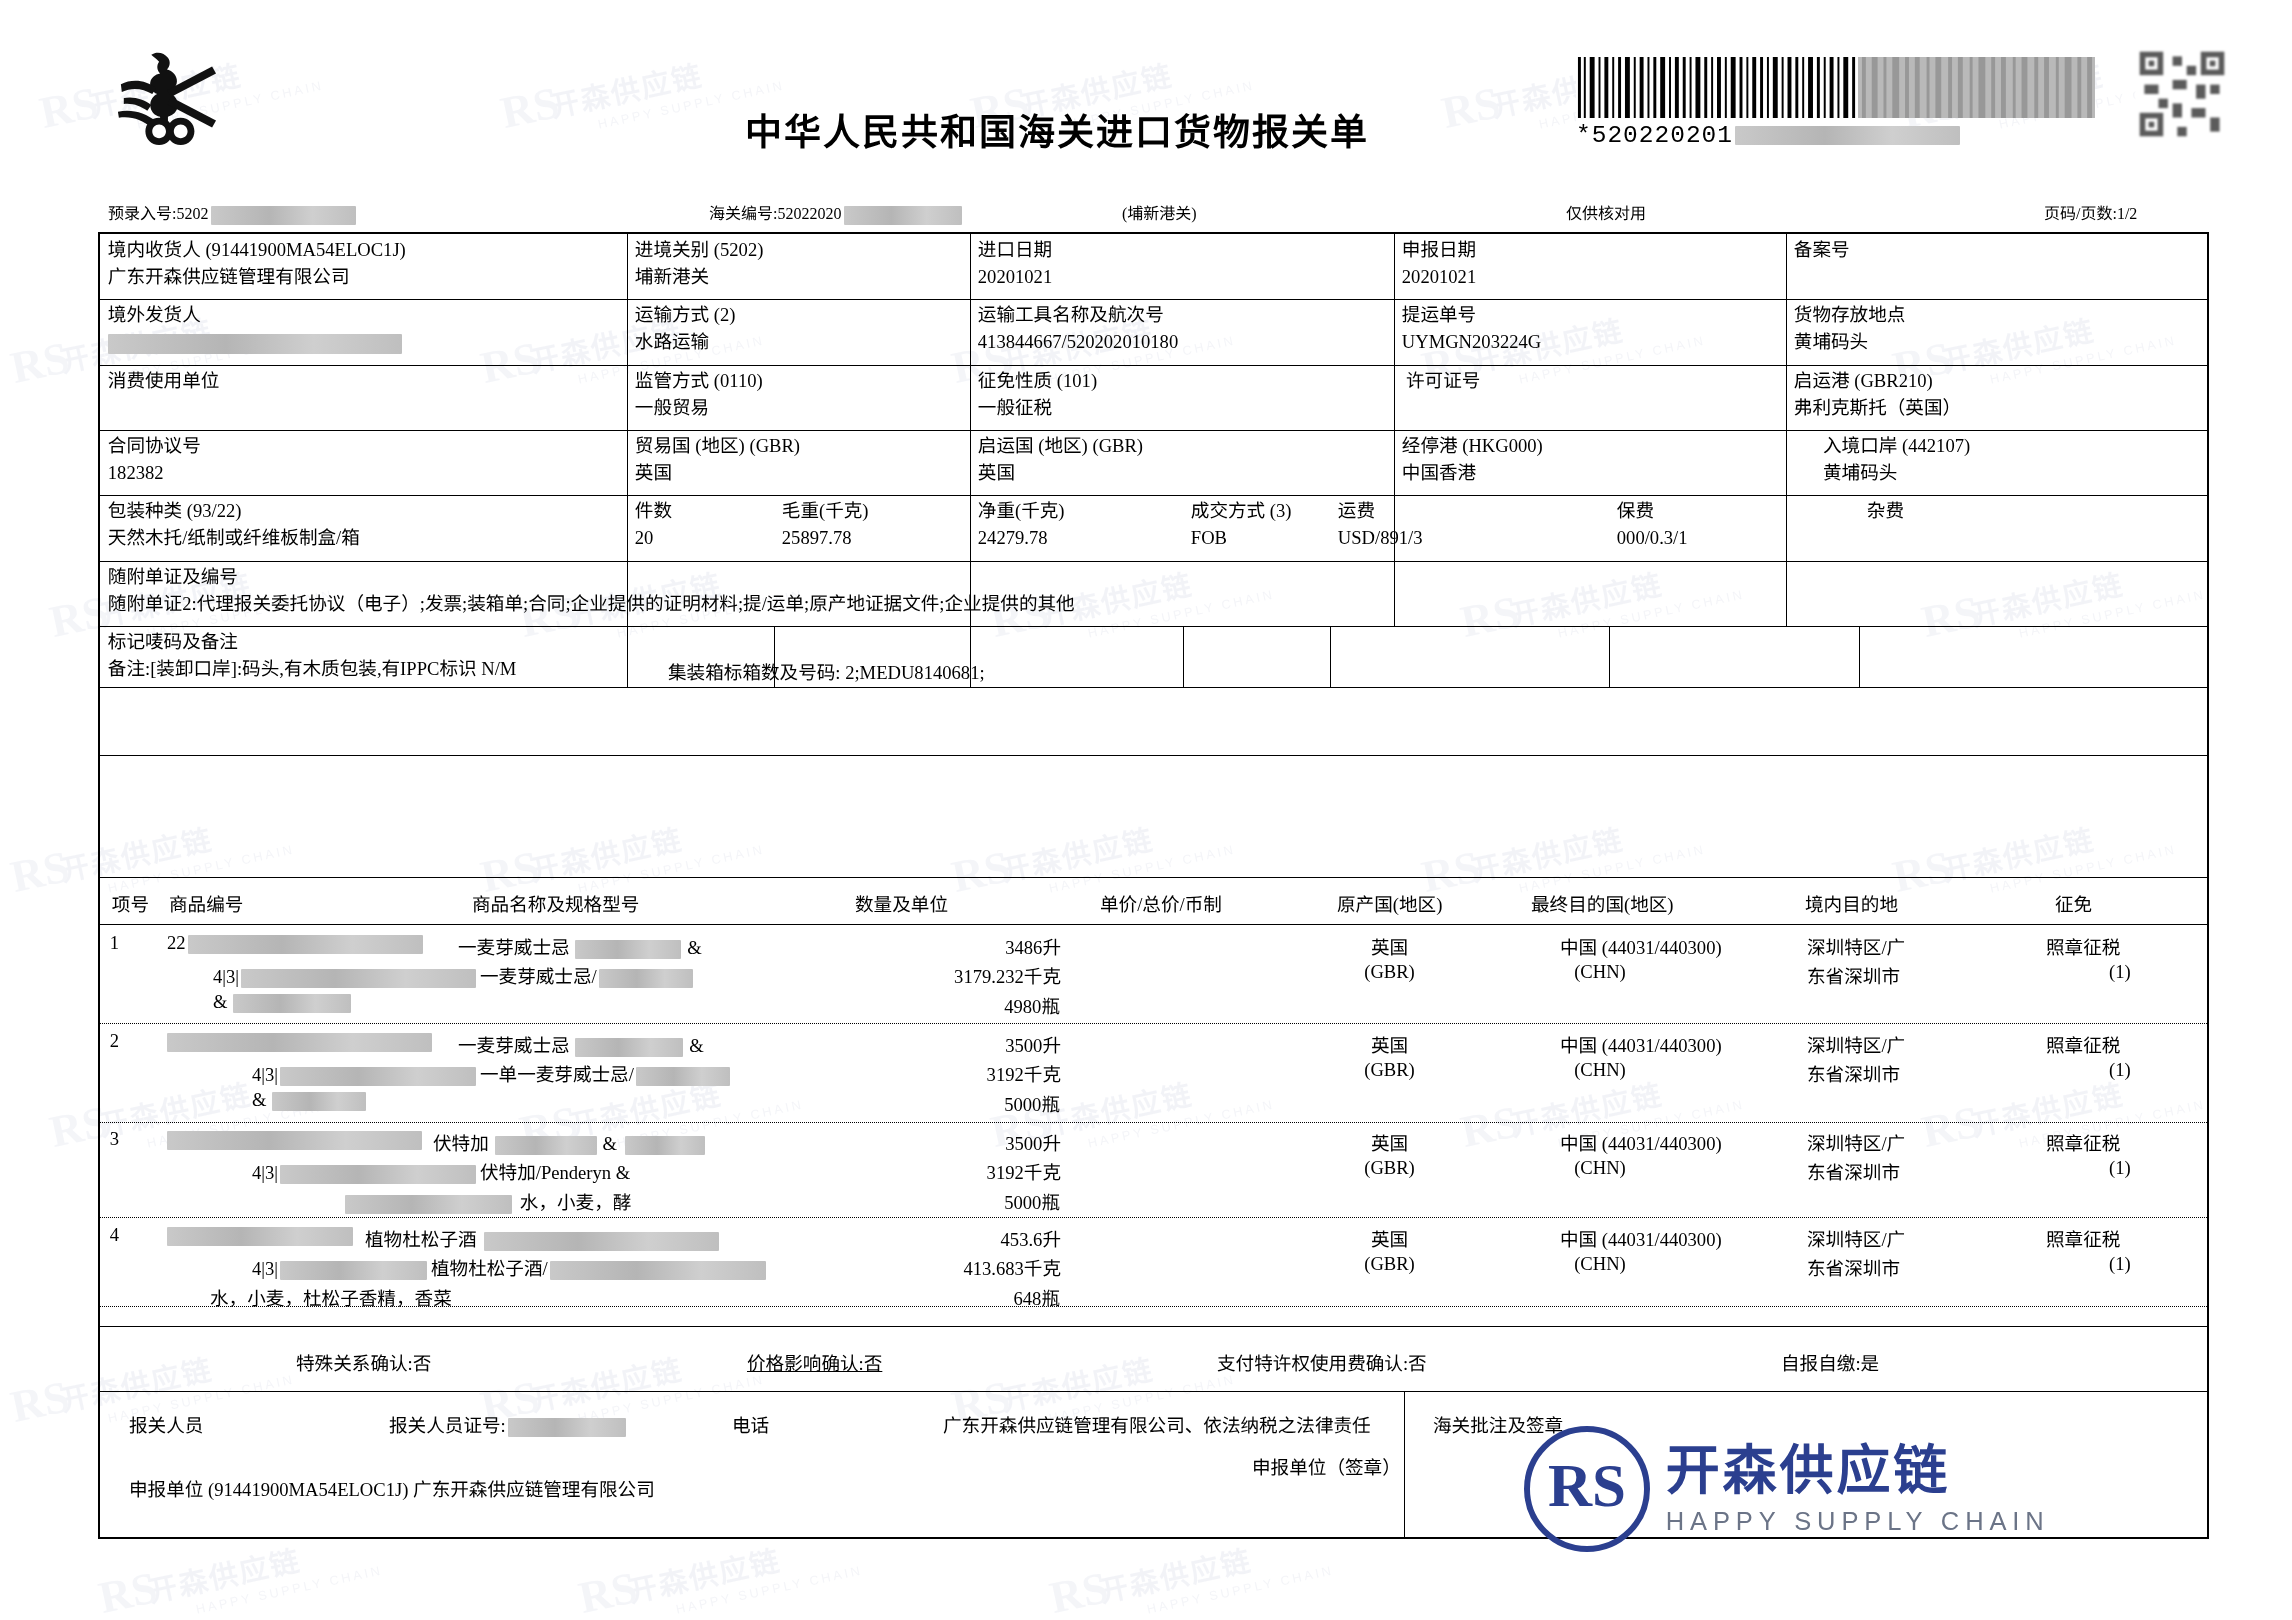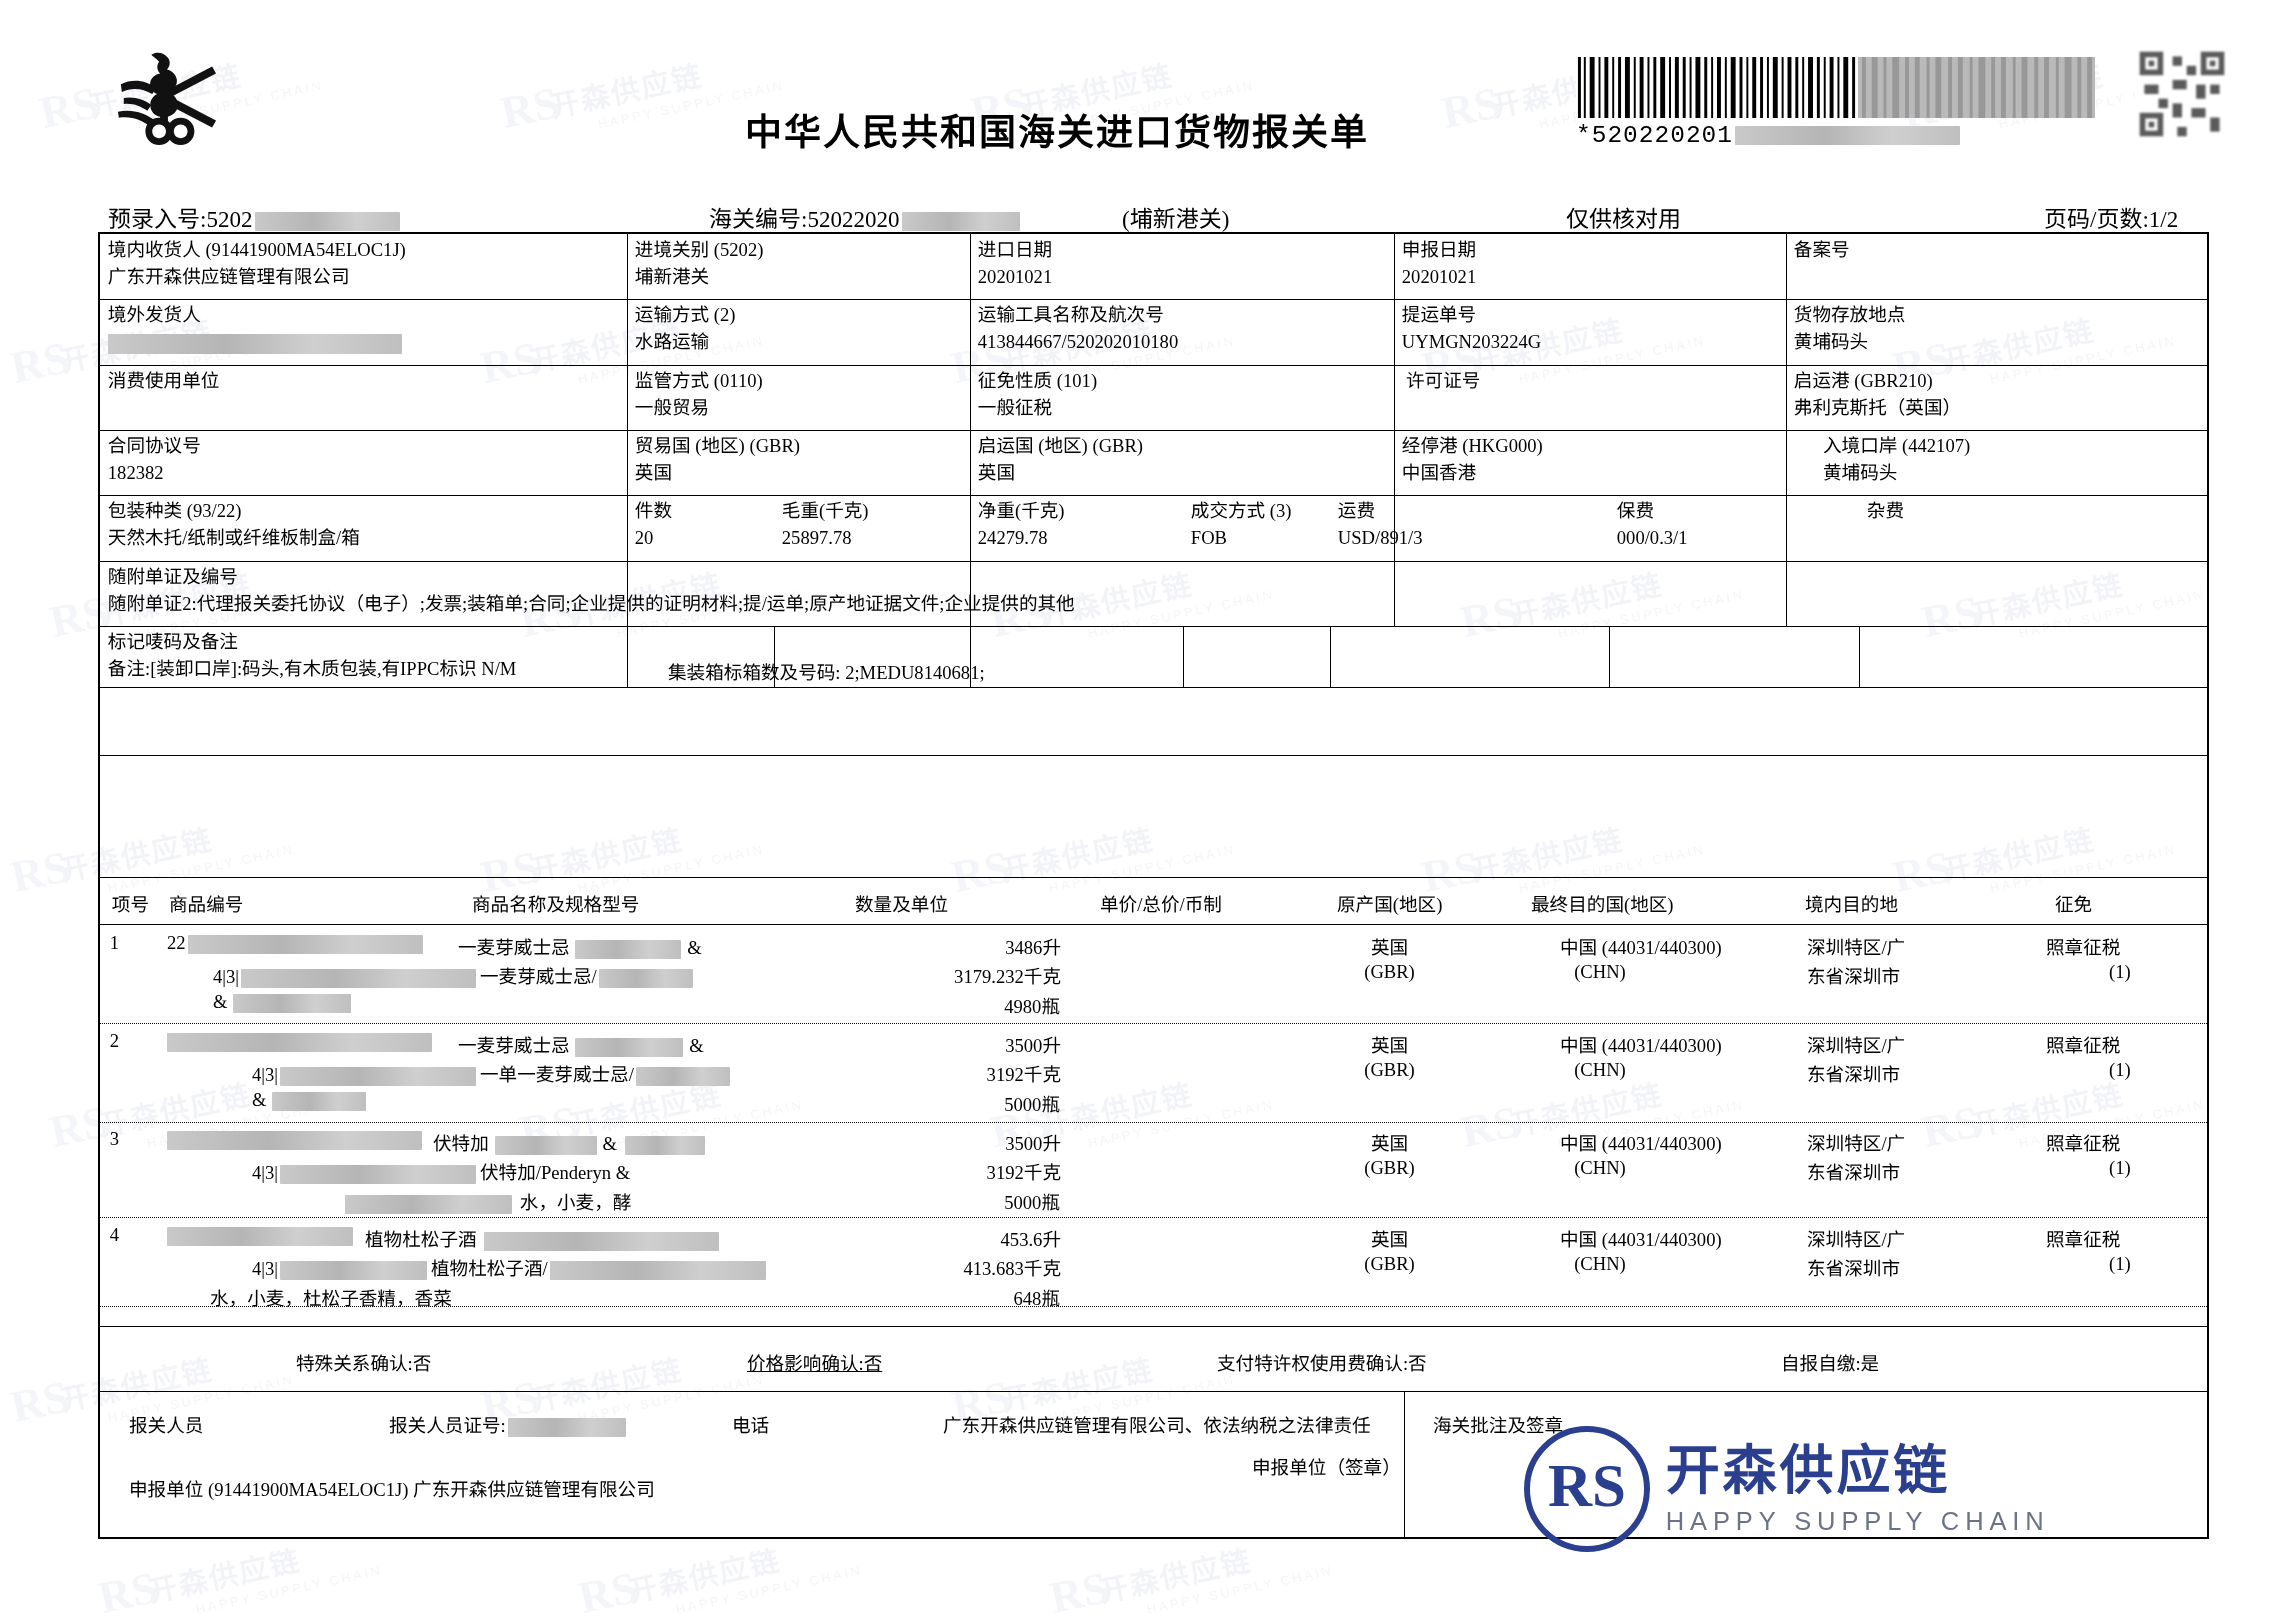--- a/index.html
+++ b/index.html
@@ -104,21 +104,21 @@
     left: 2135px; top: 47px;
     width: 94px; height: 94px;
     z-index: 10;
     filter: blur(1.3px);
   }
 
   
   .meta {
     position: absolute;
     z-index: 10;
-    font-size: 23px;
+    font-size: 16px;
   }
   .m-pre { left: 108px; top: 200px; }
   .m-cus { left: 709px; top: 200px; }
   .m-port { left: 1122px; top: 200px; }
   .m-only { left: 1566px; top: 200px; }
   .m-page { left: 2044px; top: 200px; }
 
   
   .tbl {
     position: absolute;

